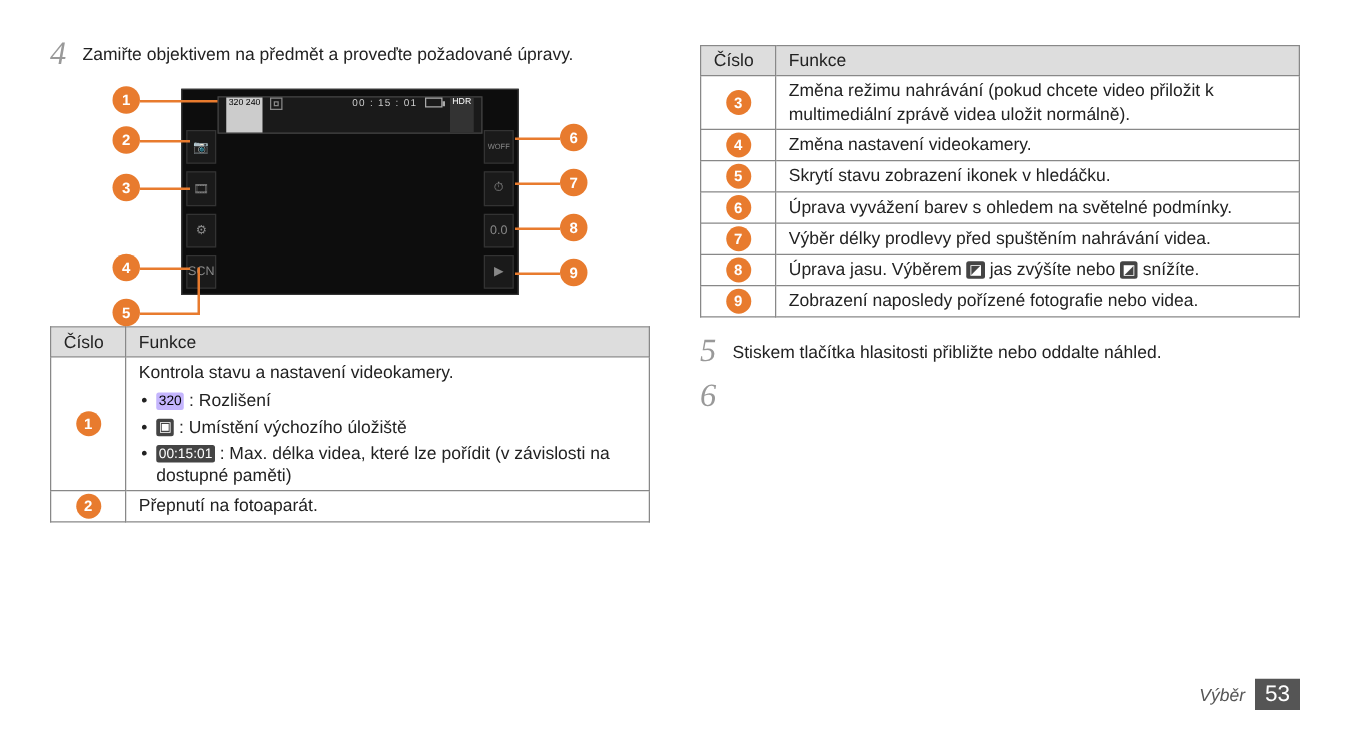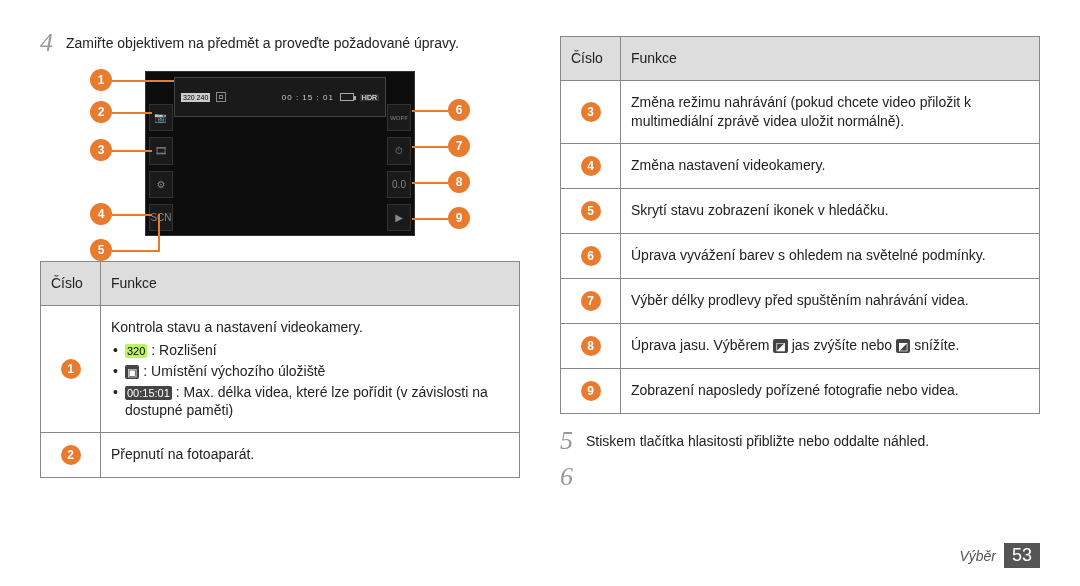--- a/index.html
+++ b/index.html
@@ -41,25 +41,24 @@
     width: 270px;
     height: 165px;
     background: #0d0d0d;
     border: 1px solid #333;
     margin-left: 55px;
     position: relative;
   }
   .topbar {
     position: absolute;
     top: 5px; left: 28px; right: 28px;
-    height: 40px;
+    height: 30px;
     background: #1a1a1a;
     border: 1px solid #444;
     display: flex;
-    align-items: center;
     padding: 0 6px;
     gap: 6px;
   }
   .topbar .res {
     background: #ccc; color:#000;
     font-size: 7px; line-height:1; padding:1px 2px;
     display:inline-block;
   }
   .topbar .stor { width:10px; height:10px; border:1px solid #888; position:relative; }
   .topbar .stor::after { content:""; position:absolute; inset:2px; border:1px solid #888; }
@@ -98,21 +97,21 @@
   }
 
   
   table.ref {
     border-collapse: collapse;
     width: 100%;
     margin-top: 6px;
   }
   table.ref th, table.ref td {
     border: 1px solid #888;
-    padding: 12px 10px;
+    padding: 2px 10px;
     text-align: left;
     vertical-align: top;
     font-size: 14px;
     line-height: 1.35;
   }
   table.ref th {
     background: #ddd;
     font-weight: normal;
   }
   table.ref td:first-child { width: 60px; text-align:center; vertical-align: middle; }
@@ -136,21 +135,21 @@
 
   .inline-icon {
     display:inline-block;
     vertical-align:middle;
     font-size:11px;
     background:#444; color:#fff;
     padding:0 2px;
     border-radius:2px;
     line-height:14px;
   }
-  .inline-icon.light { background:#bef264; color:#000; }
+  .inline-icon.light { background:#c4b5fd; color:#000; }
 
   .footer {
     position: absolute;
     bottom: 18px; right: 40px;
     display: flex; align-items: center; gap: 8px;
   }
   .footer .section {
     font-style: italic;
     color: #555;
   }

